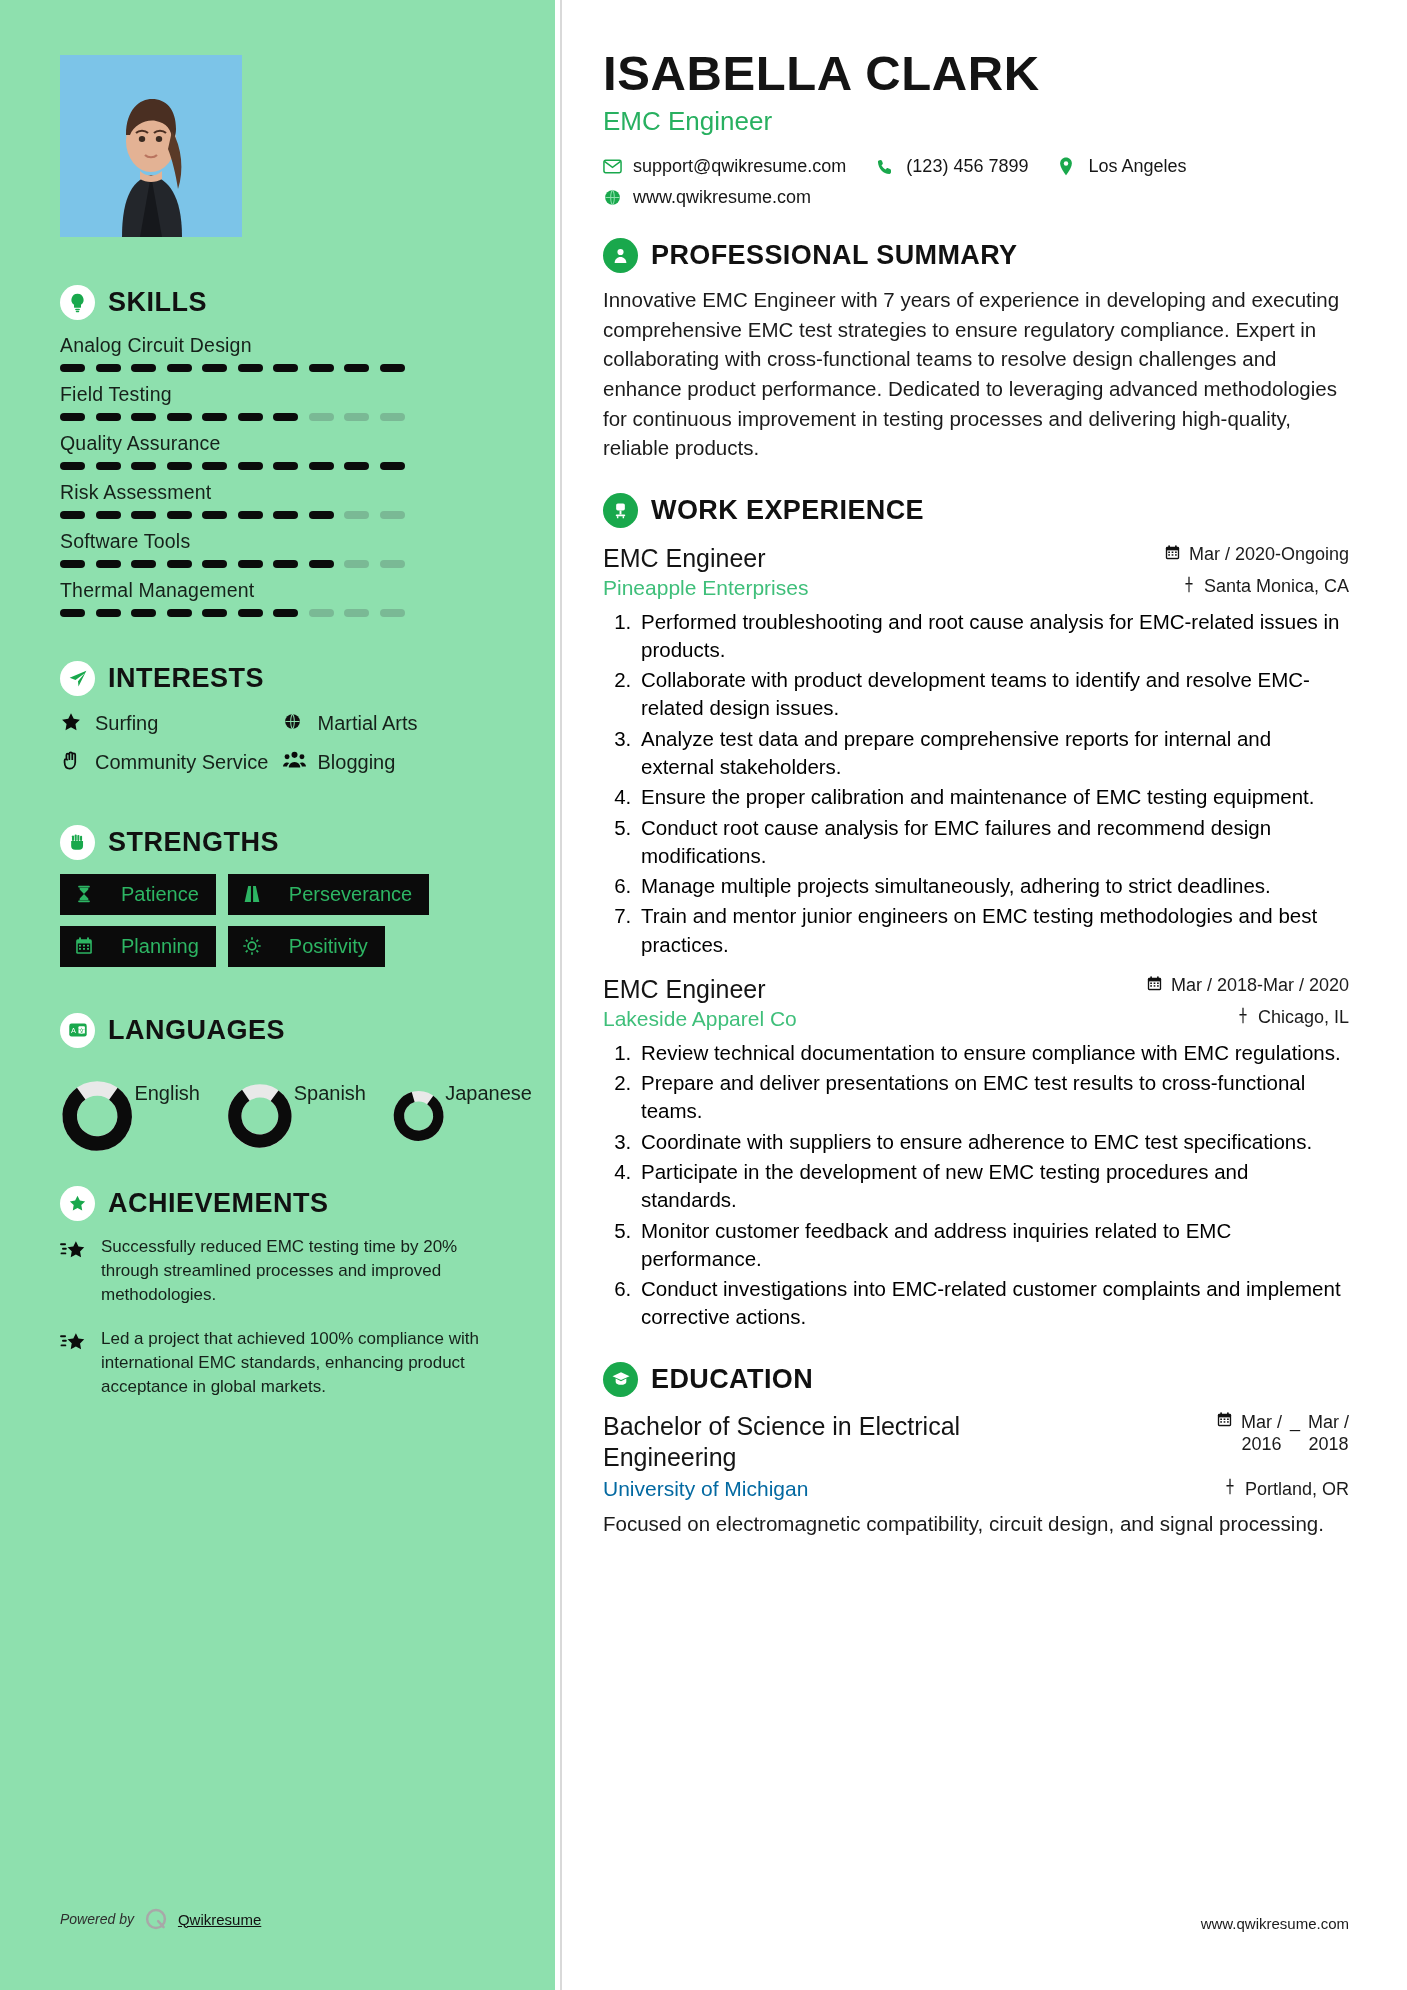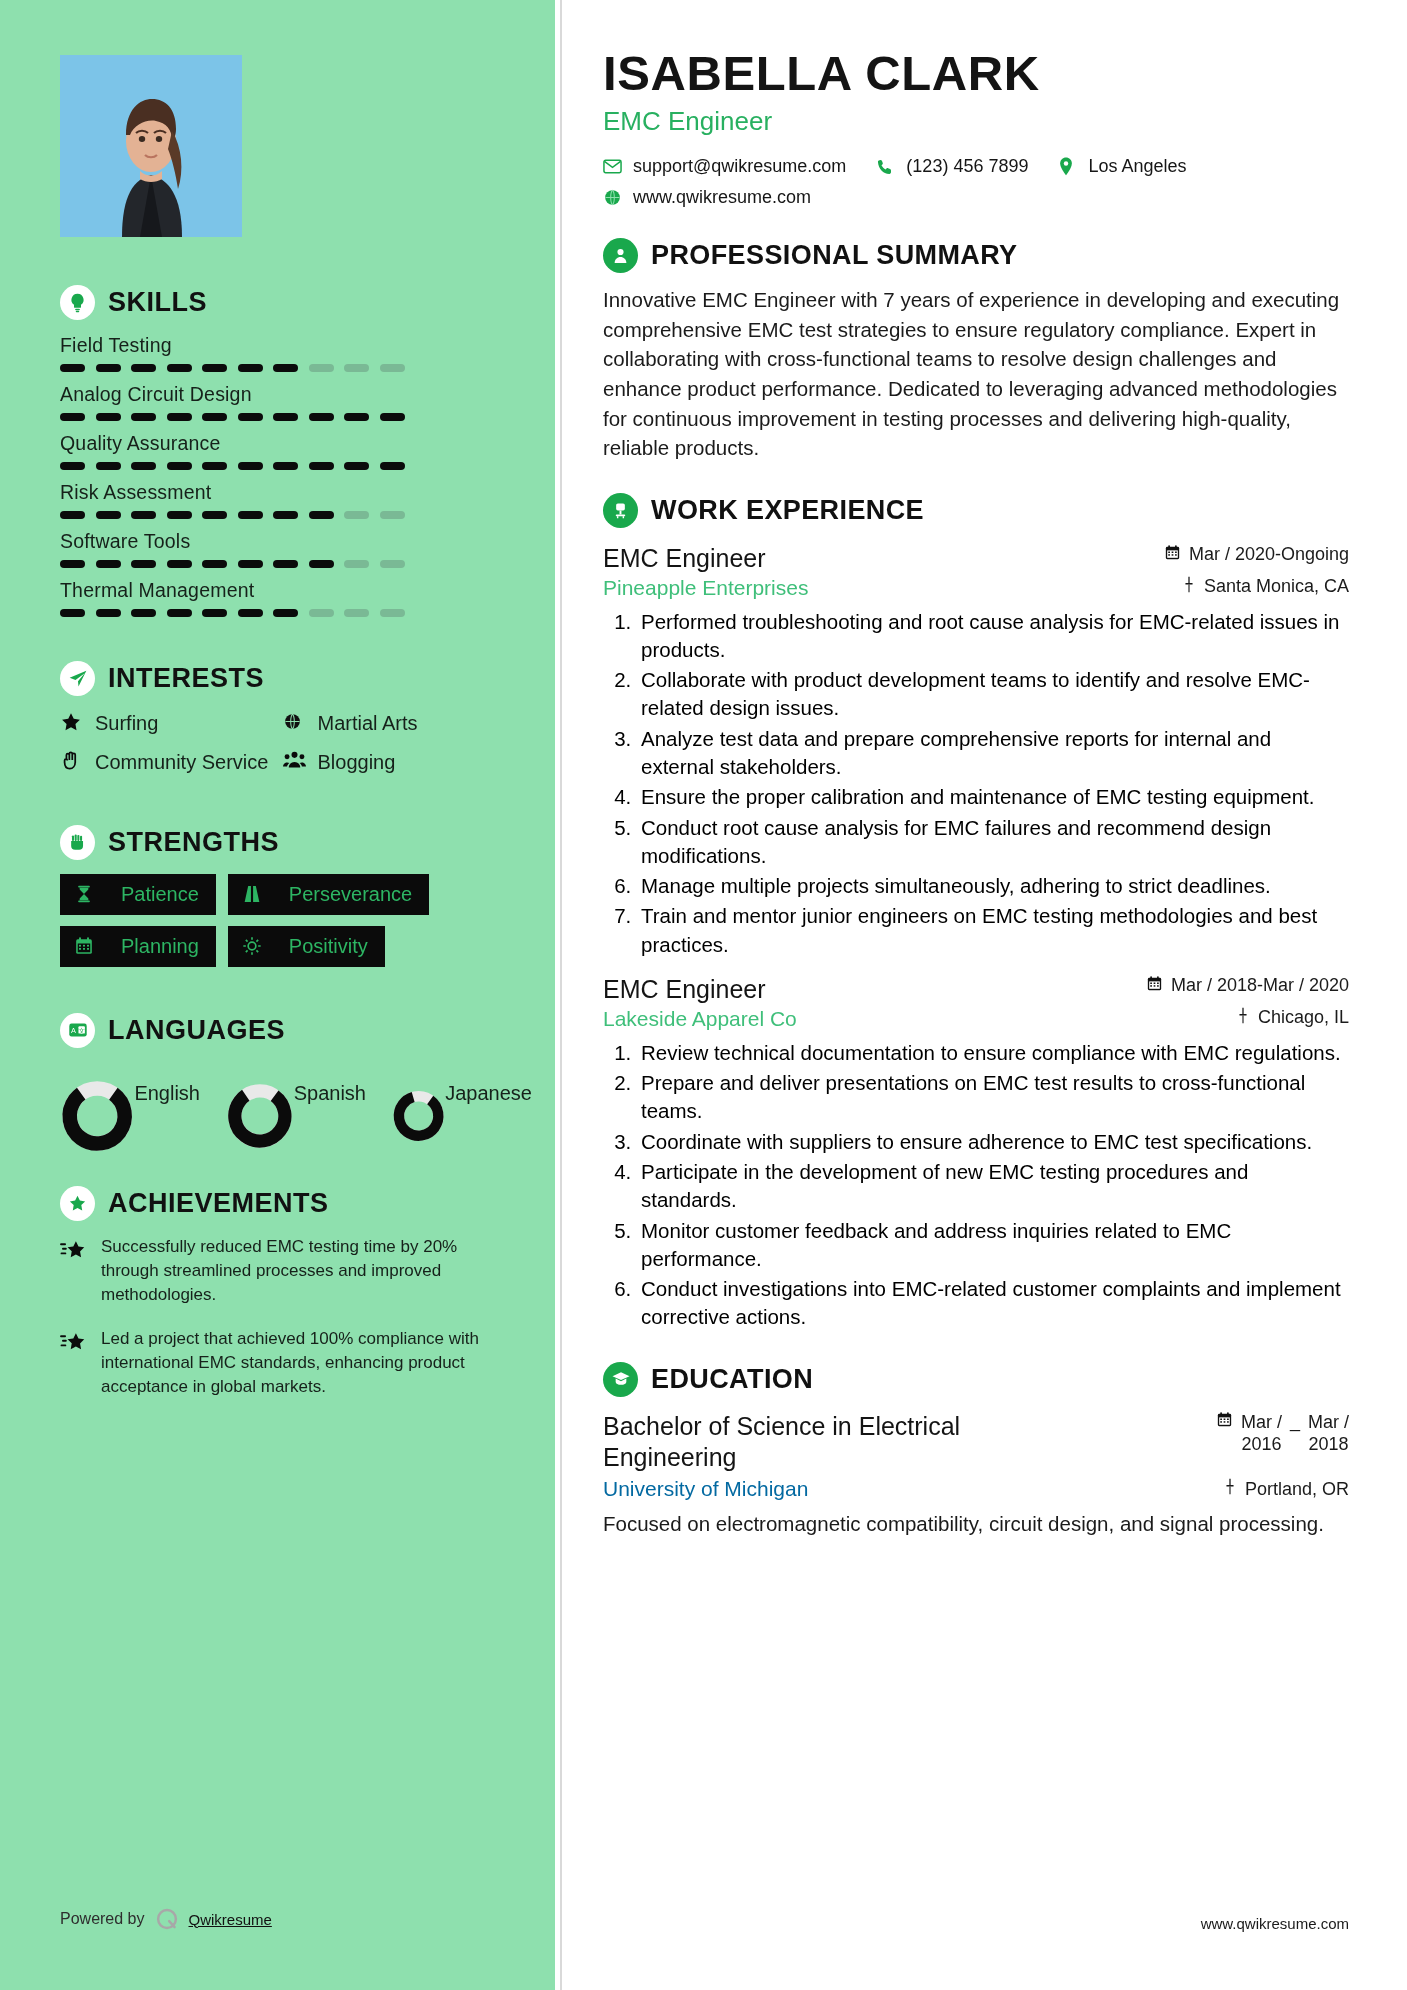--- a/index.html
+++ b/index.html
@@ -71,21 +71,21 @@
   .lang-name { margin-top:12px; font-size:20px; color:#16211a; }
 
   
   #achievements-section { margin-top:24px; }
   .ach-item { display:flex; gap:13px; margin-bottom:20px; }
   .ach-item .ic { flex:0 0 28px; margin-top:4px; }
   .ach-text { font-size:17px; line-height:1.42; color:#16211a; }
 
   
   .sb-footer { position:absolute; left:60px; bottom:58px; display:flex; align-items:center; gap:9px; }
-  .pb-text { font-size:16px; color:#2e2e2e; }
+  .pb-text { font-size:14px; color:#2e2e2e;font-style:italic; }
   .qlogo { width:26px; height:26px; }
   .qname { font-size:15px; color:#111; text-decoration:underline; }
 
   
   .main { flex:1; padding:48px 58px 0 48px; position:relative; }
   .name { font-size:49px; font-weight:bold; letter-spacing:.6px; color:#141414; line-height:1.05; }
   .role { font-size:26px; color:#28b060; margin-top:7px; }
 
   .contact-row { display:flex; align-items:center; flex-wrap:wrap; margin-top:19px; gap:0 0; }
   .contact-item { display:flex; align-items:center; gap:11px; margin-right:30px; font-size:18px; color:#161616; }
@@ -153,47 +153,47 @@
             <svg width="21" height="21" viewBox="0 0 24 24" fill="#19a84c">
                 <path d="M12 2a7 7 0 0 0-4 12.7V17a1 1 0 0 0 1 1h6a1 1 0 0 0 1-1v-2.3A7 7 0 0 0 12 2z"></path>
                 <rect x="9.3" y="19" width="5.4" height="1.8" rx=".9"></rect>
                 <rect x="10" y="21.4" width="4" height="1.7" rx=".85"></rect>
               </svg>
           </span>
           <span class="sec-title">SKILLS</span>
         </div>
         <div id="skills-list">
             <div class="skill-row">
+              <div class="skill-name">Analog Circuit Design</div>
+              <div class="skill-bar">
+                <span class="dash"></span>
+                <span class="dash"></span>
+                <span class="dash"></span>
+                <span class="dash"></span>
+                <span class="dash"></span>
+                <span class="dash"></span>
+                <span class="dash"></span>
+                <span class="dash"></span>
+                <span class="dash"></span>
+                <span class="dash"></span>
+              </div>
+            </div>
+            <div class="skill-row">
               <div class="skill-name">Field Testing</div>
               <div class="skill-bar">
                 <span class="dash"></span>
                 <span class="dash"></span>
                 <span class="dash"></span>
                 <span class="dash"></span>
                 <span class="dash"></span>
                 <span class="dash"></span>
                 <span class="dash"></span>
                 <span class="dash off"></span>
                 <span class="dash off"></span>
                 <span class="dash off"></span>
-              </div>
-            </div>
-            <div class="skill-row">
-              <div class="skill-name">Analog Circuit Design</div>
-              <div class="skill-bar">
-                <span class="dash"></span>
-                <span class="dash"></span>
-                <span class="dash"></span>
-                <span class="dash"></span>
-                <span class="dash"></span>
-                <span class="dash"></span>
-                <span class="dash"></span>
-                <span class="dash"></span>
-                <span class="dash"></span>
-                <span class="dash"></span>
               </div>
             </div>
             <div class="skill-row">
               <div class="skill-name">Quality Assurance</div>
               <div class="skill-bar">
                 <span class="dash"></span>
                 <span class="dash"></span>
                 <span class="dash"></span>
                 <span class="dash"></span>
                 <span class="dash"></span>

